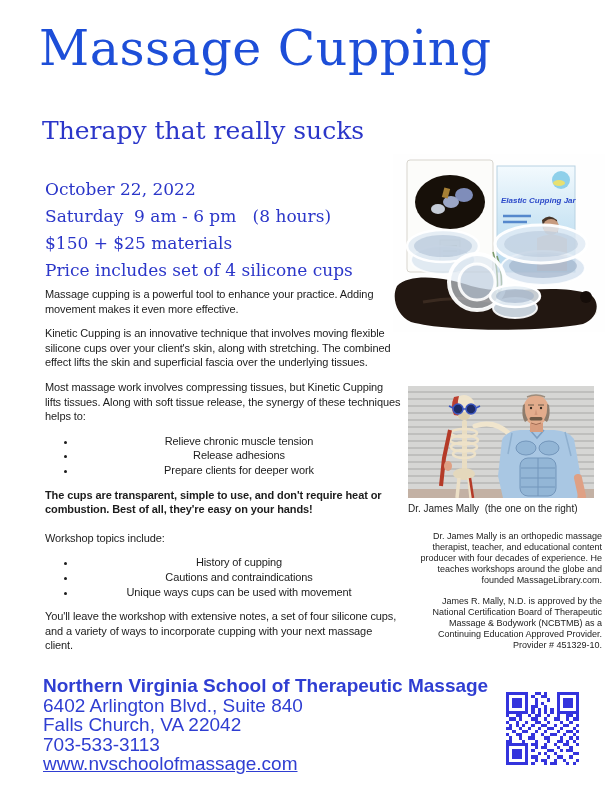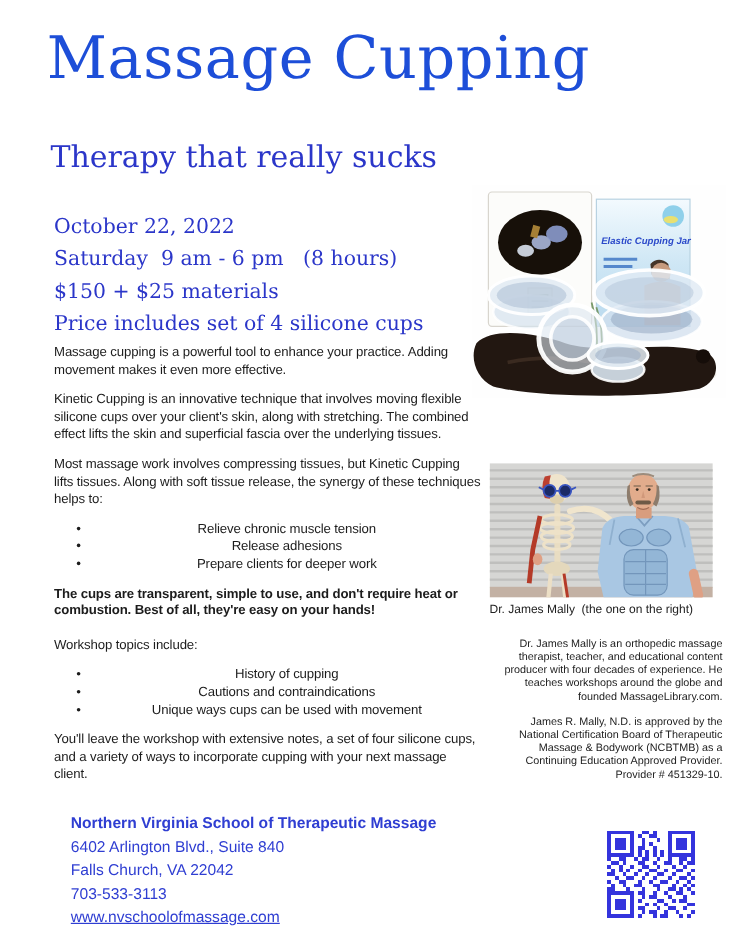--- a/index.html
+++ b/index.html
@@ -25,22 +25,22 @@
   .event div{white-space:pre-wrap;}
   .left-col{
     position:absolute;left:45px;top:287px;width:356px;
     font-size:11px;line-height:14.6px;letter-spacing:-0.1px;
   }
   .left-col p{margin:0 0 10px 0;}
   .left-col p.bold-note{font-weight:bold;margin-bottom:14px;}
   .left-col ul{margin:0 0 10px 0;padding-left:32px;text-align:center;}
   .left-col li{margin:0;padding:0;}
   .contact{
-    position:absolute;left:59px;top:676px;
-    font-size:13px;line-height:19.5px;color:#2f3ed2;
+    position:absolute;left:43px;top:676px;
+    font-size:19px;line-height:19.5px;color:#2f3ed2;
   }
   .contact .org-name{font-weight:bold;}
   .contact a{color:#2f3ed2;text-decoration:underline;cursor:pointer;}
   .product-photo{position:absolute;left:393px;top:154px;width:212px;height:178px;}
   .mally-photo{position:absolute;left:408px;top:386px;width:186px;height:112px;}
   .caption{
     position:absolute;left:408px;top:503px;width:200px;
     font-size:10px;color:#222;white-space:pre-wrap;
   }
   .bio{

